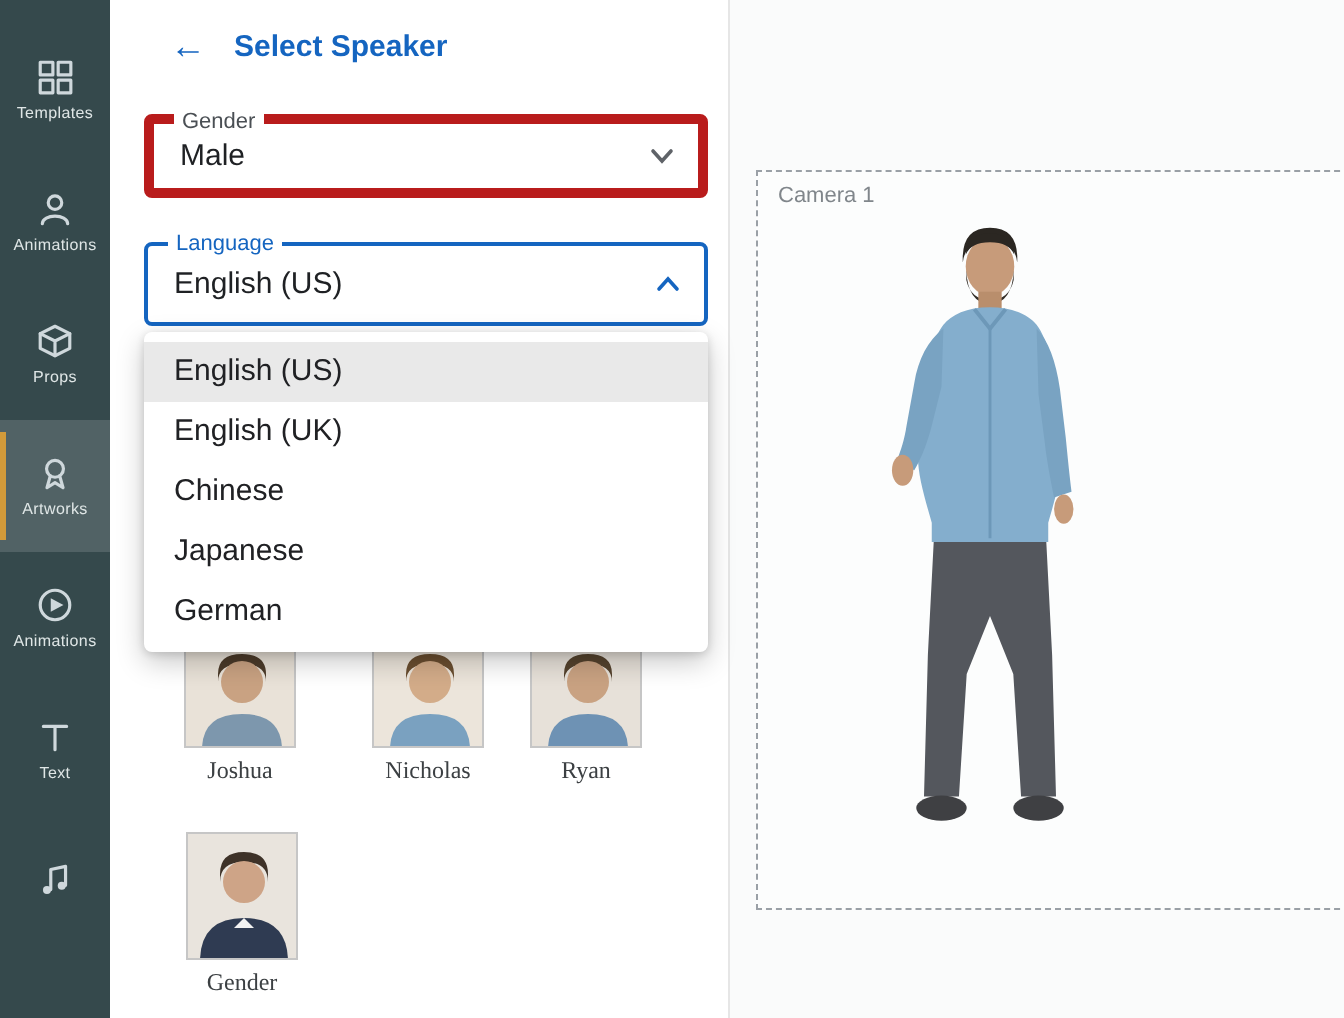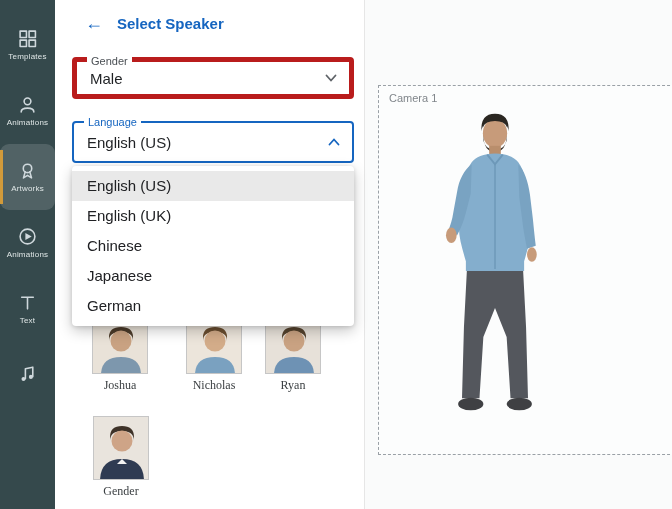--- a/index.html
+++ b/index.html
@@ -5,21 +5,21 @@
   * { margin:0; padding:0; box-sizing:border-box; }
   html,body { width:672px; height:509px; overflow:hidden; background:#fff;
     font-family:"Liberation Sans", sans-serif; }
   .stage { position:relative; width:672px; height:509px; }
 
   
   .sidebar { position:absolute; left:0; top:0; width:55px; height:509px;
     background:#35494c; display:flex; flex-direction:column; padding-top:12px; }
   .sb-item { width:55px; height:66px; display:flex; flex-direction:column;
     align-items:center; justify-content:center; cursor:pointer; position:relative; }
-  .sb-item.active { background:rgba(255,255,255,0.14);border-radius:9px; }
+  .sb-item.active { background:rgba(255,255,255,0.14); }
   .sb-item.active::before { content:""; position:absolute; left:0; top:6px; bottom:6px;
     width:3px; background:#d29a3a; }
   .sb-lb { font-size:8px; color:#dfe6e6; margin-top:4px; letter-spacing:.2px; }
   .sb-ic { width:19px; height:19px; }
   .sb-ic * { stroke:#cfd8dc; fill:none; stroke-width:1.5; stroke-linecap:round; stroke-linejoin:round; }
   .sb-ic .fl { fill:#cfd8dc; stroke:none; }
 
   
   .panel { position:absolute; left:55px; top:0; width:310px; height:509px;
     background:#fff; border-right:1px solid #e6e6e6; }
@@ -79,20 +79,27 @@
     </div>
 
     <div class="sb-item">
       <svg class="sb-ic" viewBox="0 0 18 18">
         <circle cx="9" cy="6" r="3.2"></circle>
           <path d="M3 16 C3 11.2 15 11.2 15 16"></path>
       </svg>
       <span class="sb-lb">Animations</span>
     </div>
 
+    <div class="sb-item">
+      <svg class="sb-ic" viewBox="0 0 18 18">
+        <polygon points="9,2 16,5.5 16,12.5 9,16 2,12.5 2,5.5"></polygon>
+        <path d="M2 5.5 L9 9 L16 5.5 M9 9 L9 16"></path>
+      </svg>
+      <span class="sb-lb">Props</span>
+    </div>
 
     <div class="sb-item active">
       <svg class="sb-ic" viewBox="0 0 18 18">
         <circle cx="9" cy="7" r="4"></circle>
         <path d="M6.8 10.3 L5.2 16 L9 13.6 L12.8 16 L11.2 10.3"></path>
       </svg>
       <span class="sb-lb">Artworks</span>
     </div>
 
     <div class="sb-item">

